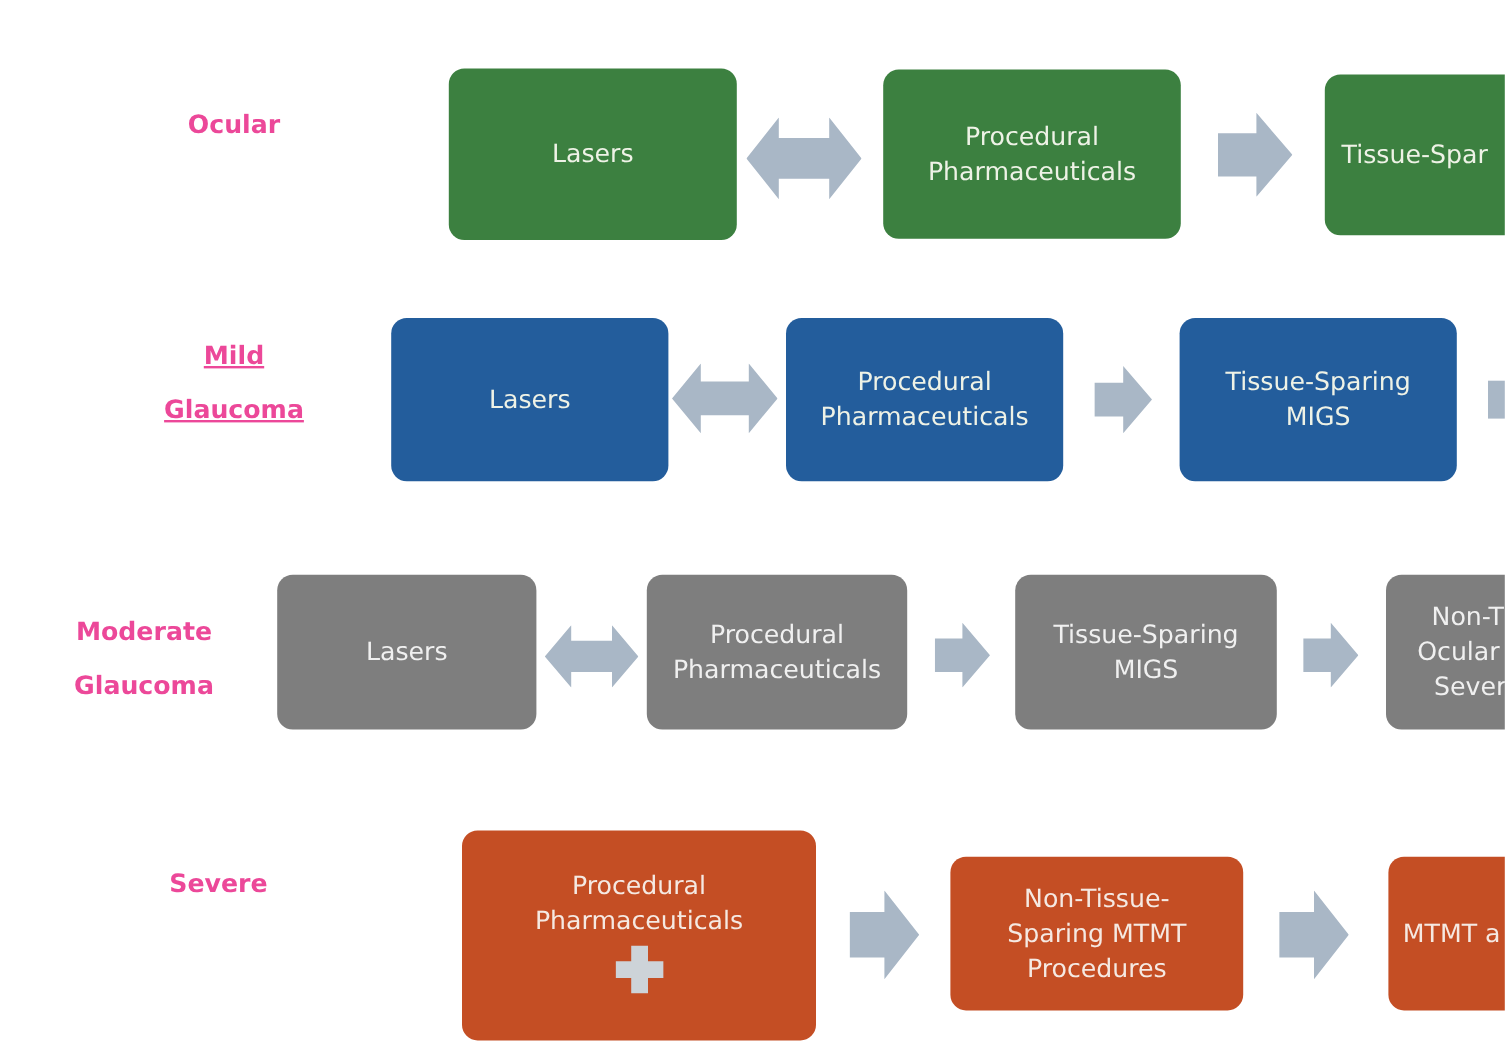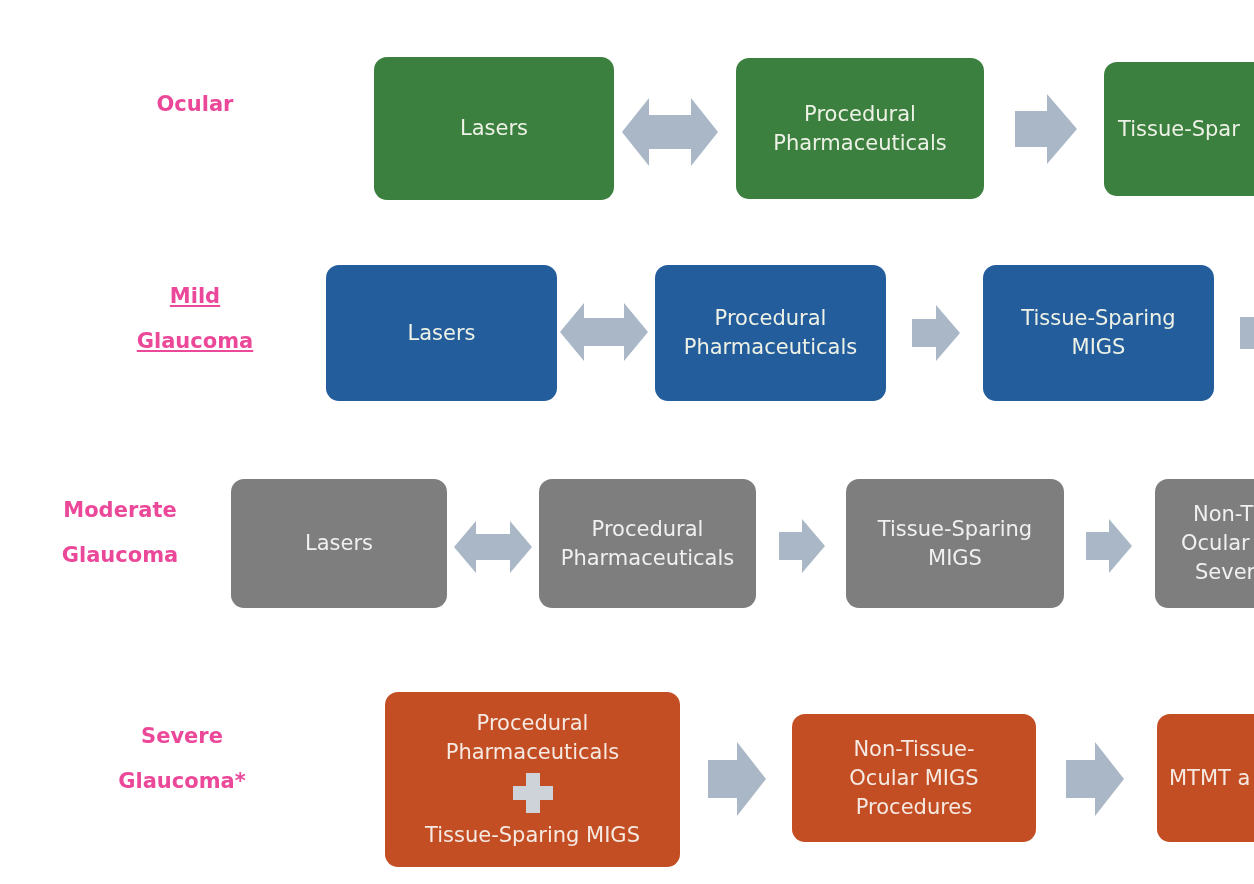--- a/index.html
+++ b/index.html
@@ -100,21 +100,21 @@
 <div class="box blue" style="left:983px; top:265px; width:231px; height:136px;">
   <span>Tissue-Sparing</span>
   <span>MIGS</span>
 </div>
 <div class="arrow" style="left:1240px; top:317px;">
   <svg width="20" height="32" viewBox="0 0 20 32">
       <rect x="0" y="0" width="20" height="32" fill="#a9b7c6"></rect>
     </svg>
 </div>
 
-<div class="stage-label" style="left:20px; top:488px; width:200px;">
+<div class="stage-label" style="left:20px; top:504px; width:200px;">
   <span>Moderate</span>
   <span>Glaucoma</span>
 </div>
 <div class="box gray" style="left:231px; top:479px; width:216px; height:129px;">
   <span>Lasers</span>
 </div>
 <div class="arrow" style="left:454px; top:521px;">
   <svg width="78" height="52" viewBox="0 0 78 52">
       <polygon points="0,26 22,0 22,13 56,13 56,0 78,26 56,52 56,39 22,39 22,52" fill="#a9b7c6"></polygon>
     </svg>
@@ -138,38 +138,36 @@
     </svg>
 </div>
 <div class="box gray" style="left:1155px; top:479px; width:200px; height:129px; align-items:flex-start; padding-left:30px;">
   <span style="padding-left:8px;">Non-T</span>
   <span style="margin-left:-4px;">Ocular</span>
   <span style="padding-left:10px;">Severe</span>
 </div>
 
 <div class="stage-label" style="left:62px; top:714px; width:240px;text-align:center;">
   <span>Severe</span>
-  <span>Glaucoma*</span>
 </div>
 <div class="box orange" style="left:385px; top:692px; width:295px; height:175px;">
   <span>Procedural</span>
   <span>Pharmaceuticals</span>
   <svg class="plus-icon" width="40" height="40" viewBox="0 0 40 40">
       <polygon points="13,0 27,0 27,13 40,13 40,27 27,27 27,40 13,40 13,27 0,27 0,13 13,13" fill="#cdd3d8"></polygon>
     </svg>
-  <span>Tissue-Sparing MIGS</span>
 </div>
 <div class="arrow" style="left:708px; top:742px;">
   <svg width="58" height="74" viewBox="0 0 58 74">
       <polygon points="0,18 29,18 29,0 58,37 29,74 29,56 0,56" fill="#a9b7c6"></polygon>
     </svg>
 </div>
 <div class="box orange" style="left:792px; top:714px; width:244px; height:128px;">
   <span>Non-Tissue-</span>
-  <span>Ocular MIGS</span>
+  <span>Sparing MTMT</span>
   <span>Procedures</span>
 </div>
 <div class="arrow" style="left:1066px; top:742px;">
   <svg width="58" height="74" viewBox="0 0 58 74">
       <polygon points="0,18 29,18 29,0 58,37 29,74 29,56 0,56" fill="#a9b7c6"></polygon>
     </svg>
 </div>
 <div class="box orange" style="left:1157px; top:714px; width:200px; height:128px; align-items:flex-start; padding-left:12px;">
   <span>MTMT a</span>
 </div>

